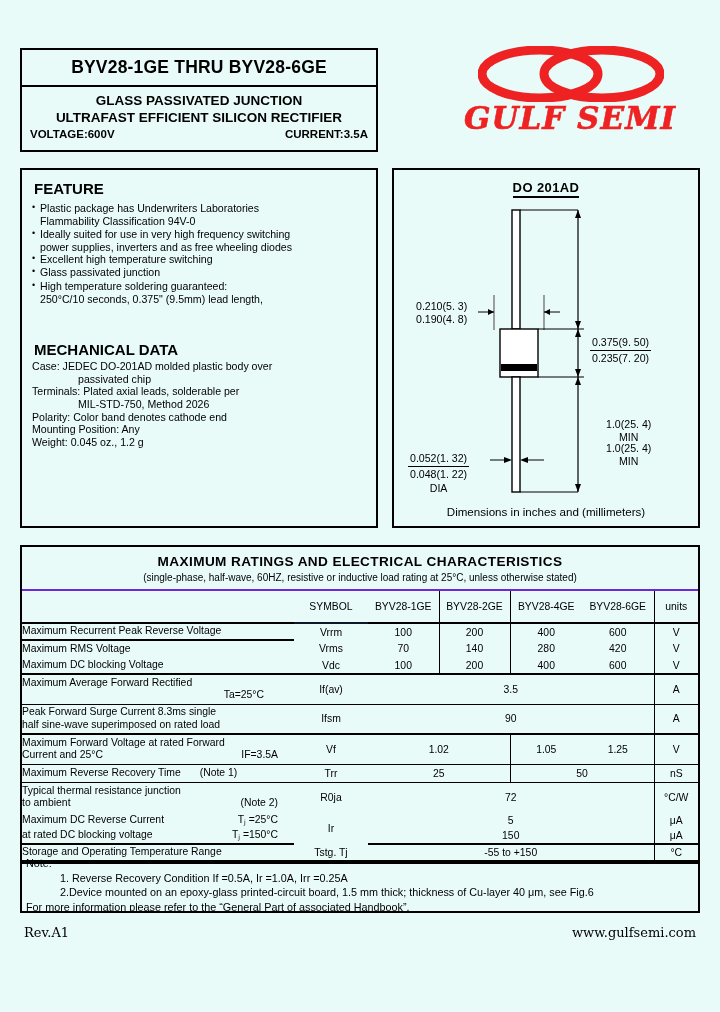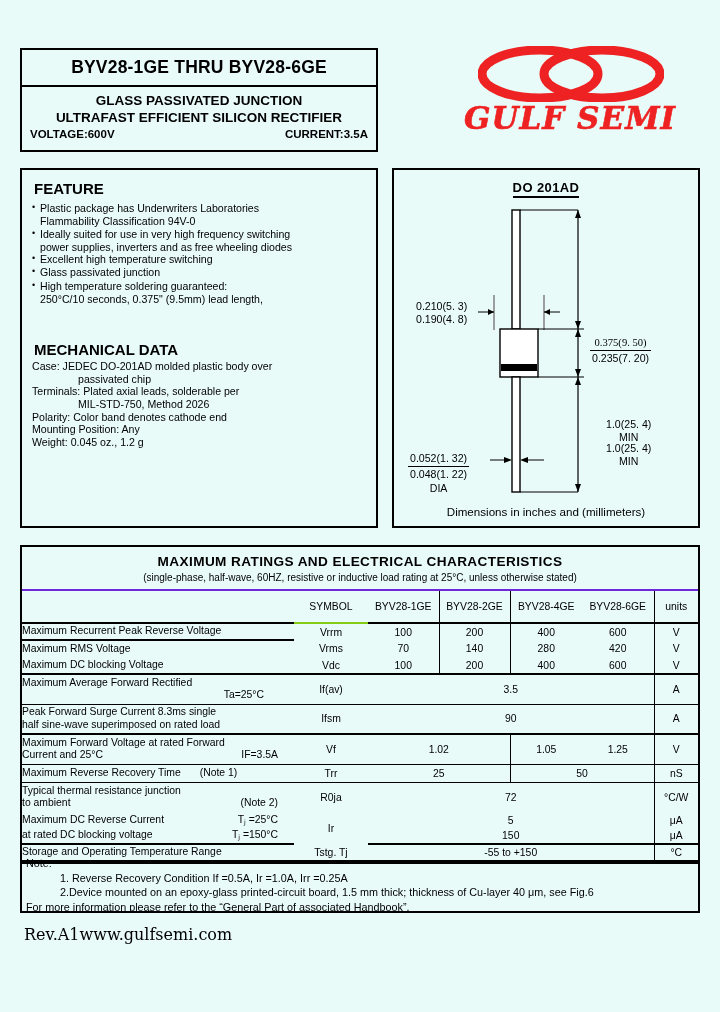--- a/index.html
+++ b/index.html
@@ -235,22 +235,23 @@
     padding: 1px 6px 0 4px;
   }
   .note-ind { padding-left: 34px; }
 
   
   .footer {
     position: absolute;
     left: 24px; top: 925px;
     width: 672px;
     display: flex;
+    justify-content: space-between;
     font-family: "DejaVu Serif", serif;
-    font-size: 16px;
+    font-size: 13px;
   }
 </style>
 </head>
 <body>
 
 <div class="page">
 
   <div class="header-row">
 
     <div class="title-box">
@@ -342,21 +343,21 @@
       <div>MIN</div>
     </div>
 
     <div class="dim-label" style="left:22px; top:130px;">
       <div>0.210(5. 3)</div>
       <div>0.190(4. 8)</div>
     </div>
 
     <div class="dim-label" style="left:196px; top:166px;">
       <span class="frac">
-        <span class="num" style="display:block;font-family:Liberation Serif, serif;">0.375(9. 50)</span>
+        <span class="num" style="display:block;">0.375(9. 50)</span>
         <span class="den" style="display:block;">0.235(7. 20)</span>
       </span>
     </div>
 
     <div class="dim-label" style="left:212px; top:248px; text-align:center;">
       <div>1.0(25. 4)</div>
       <div>MIN</div>
     </div>
 
     <div class="dim-label" style="left:14px; top:282px; text-align:center;">
@@ -393,21 +394,21 @@
         <td class="c-sym">SYMBOL</td>
         <td class="c-v1">BYV28-1GE</td>
         <td class="c-v2 bl">BYV28-2GE</td>
         <td class="c-v3 bl">BYV28-4GE</td>
         <td class="c-v4">BYV28-6GE</td>
         <td class="c-un bl">units</td>
       </tr>
 
       <tr style="height:17px;">
         <td class="desc-pad bbt" style="border-top:2px solid #000;">Maximum Recurrent Peak Reverse Voltage</td>
-        <td class="c-sym" style="border-top:2px solid #84cc16;">Vrrm</td>
+        <td class="c-sym" style="border-top:2px solid #0f172a;">Vrrm</td>
         <td class="c-v1" style="border-top:2px solid #000;">100</td>
         <td class="c-v2 bl" style="border-top:2px solid #000;">200</td>
         <td class="c-v3 bl" style="border-top:2px solid #000;">400</td>
         <td class="c-v4" style="border-top:2px solid #000;">600</td>
         <td class="c-un bl" style="border-top:2px solid #000;">V</td>
       </tr>
 
       <tr style="height:17px;">
         <td class="desc-pad">Maximum RMS Voltage</td>
         <td class="c-sym">Vrms</td>

